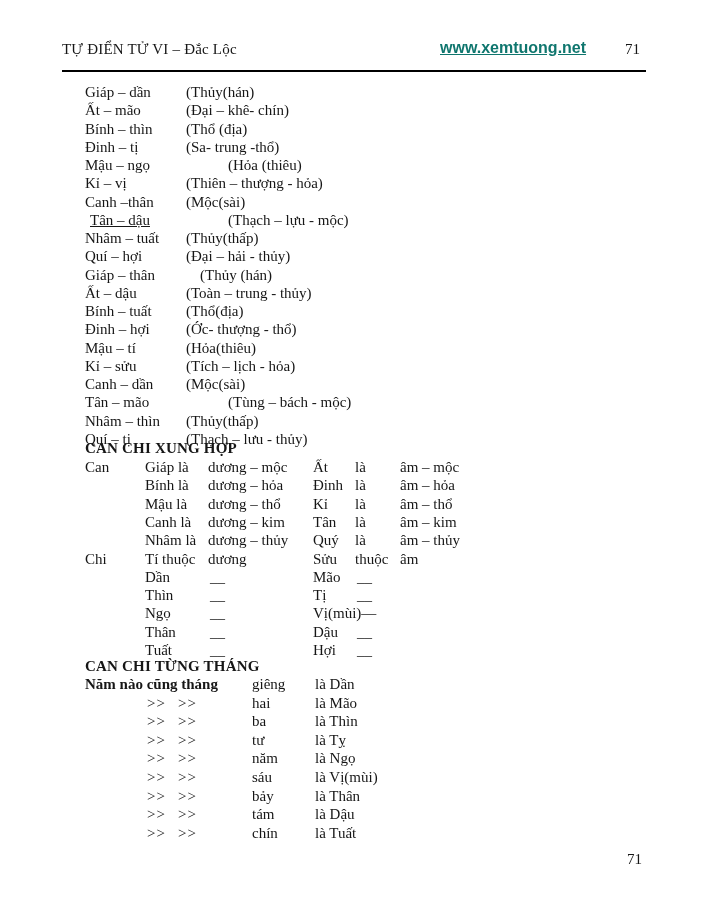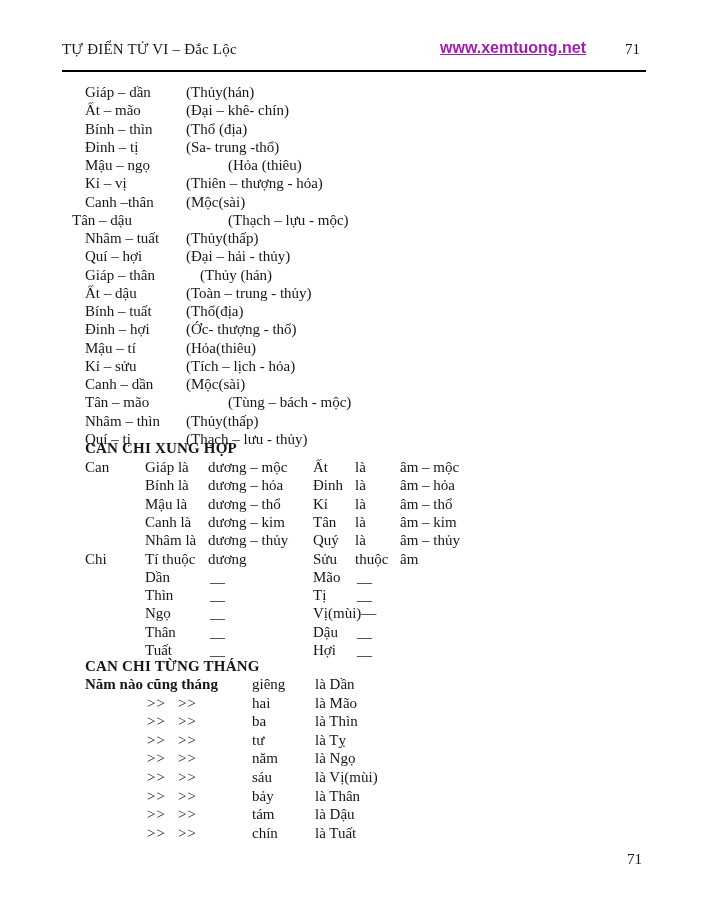--- a/index.html
+++ b/index.html
@@ -16,40 +16,40 @@
   .rule{left:62px;top:70px;width:584px;height:2px;background:#000;}
   .section-heading{left:85px;font-weight:bold;letter-spacing:.2px;}
   .footer-page{left:627px;top:851px;}
   .cell{position:absolute;white-space:nowrap;}
   .ditto{letter-spacing:1px;}
 </style>
 </head>
 <body>
 
 <span class="abs header-title">TỰ ĐIỂN TỬ VI – Đắc Lộc</span>
-<a class="abs site-link" style="color: #a21caf;">www.xemtuong.net</a>
+<a class="abs site-link" style="color: #0f766e;">www.xemtuong.net</a>
 <span class="abs header-page">71</span>
 <div class="abs rule"></div>
 
 <div id="element-list">
     <span class="cell" style="left: 85px; top: 84px;">Giáp – dần</span>
     <span class="cell" style="left: 186px; top: 84px;">(Thủy(hán)</span>
     <span class="cell" style="left: 85px; top: 102.3px;">Ất – mão</span>
     <span class="cell" style="left: 186px; top: 102.3px;">(Đại – khê- chín)</span>
     <span class="cell" style="left: 85px; top: 120.5px;">Bính – thìn</span>
     <span class="cell" style="left: 186px; top: 120.5px;">(Thổ (địa)</span>
     <span class="cell" style="left: 85px; top: 138.8px;">Đinh – tị</span>
     <span class="cell" style="left: 186px; top: 138.8px;">(Sa- trung -thổ)</span>
     <span class="cell" style="left: 85px; top: 157px;">Mậu – ngọ</span>
     <span class="cell" style="left: 228px; top: 157px;">(Hỏa (thiêu)</span>
     <span class="cell" style="left: 85px; top: 175.3px;">Kỉ – vị</span>
     <span class="cell" style="left: 186px; top: 175.3px;">(Thiên – thượng - hỏa)</span>
     <span class="cell" style="left: 85px; top: 193.5px;">Canh –thân</span>
     <span class="cell" style="left: 186px; top: 193.5px;">(Mộc(sài)</span>
-    <span class="cell" style="left: 72px; top: 211.8px;">Tân – dậu</span>
+    <span class="cell" style="left: 90px; top: 211.8px; text-decoration: underline;">Tân – dậu</span>
     <span class="cell" style="left: 228px; top: 211.8px;">(Thạch – lựu - mộc)</span>
     <span class="cell" style="left: 85px; top: 230px;">Nhâm – tuất</span>
     <span class="cell" style="left: 186px; top: 230px;">(Thủy(thấp)</span>
     <span class="cell" style="left: 85px; top: 248.3px;">Quí – hợi</span>
     <span class="cell" style="left: 186px; top: 248.3px;">(Đại – hải - thủy)</span>
     <span class="cell" style="left: 85px; top: 266.5px;">Giáp – thân</span>
     <span class="cell" style="left: 186px; top: 266.5px; margin-left: 14px;">(Thủy (hán)</span>
     <span class="cell" style="left: 85px; top: 284.8px;">Ất – dậu</span>
     <span class="cell" style="left: 186px; top: 284.8px;">(Toàn – trung - thủy)</span>
     <span class="cell" style="left: 85px; top: 303px;">Bính – tuất</span>

